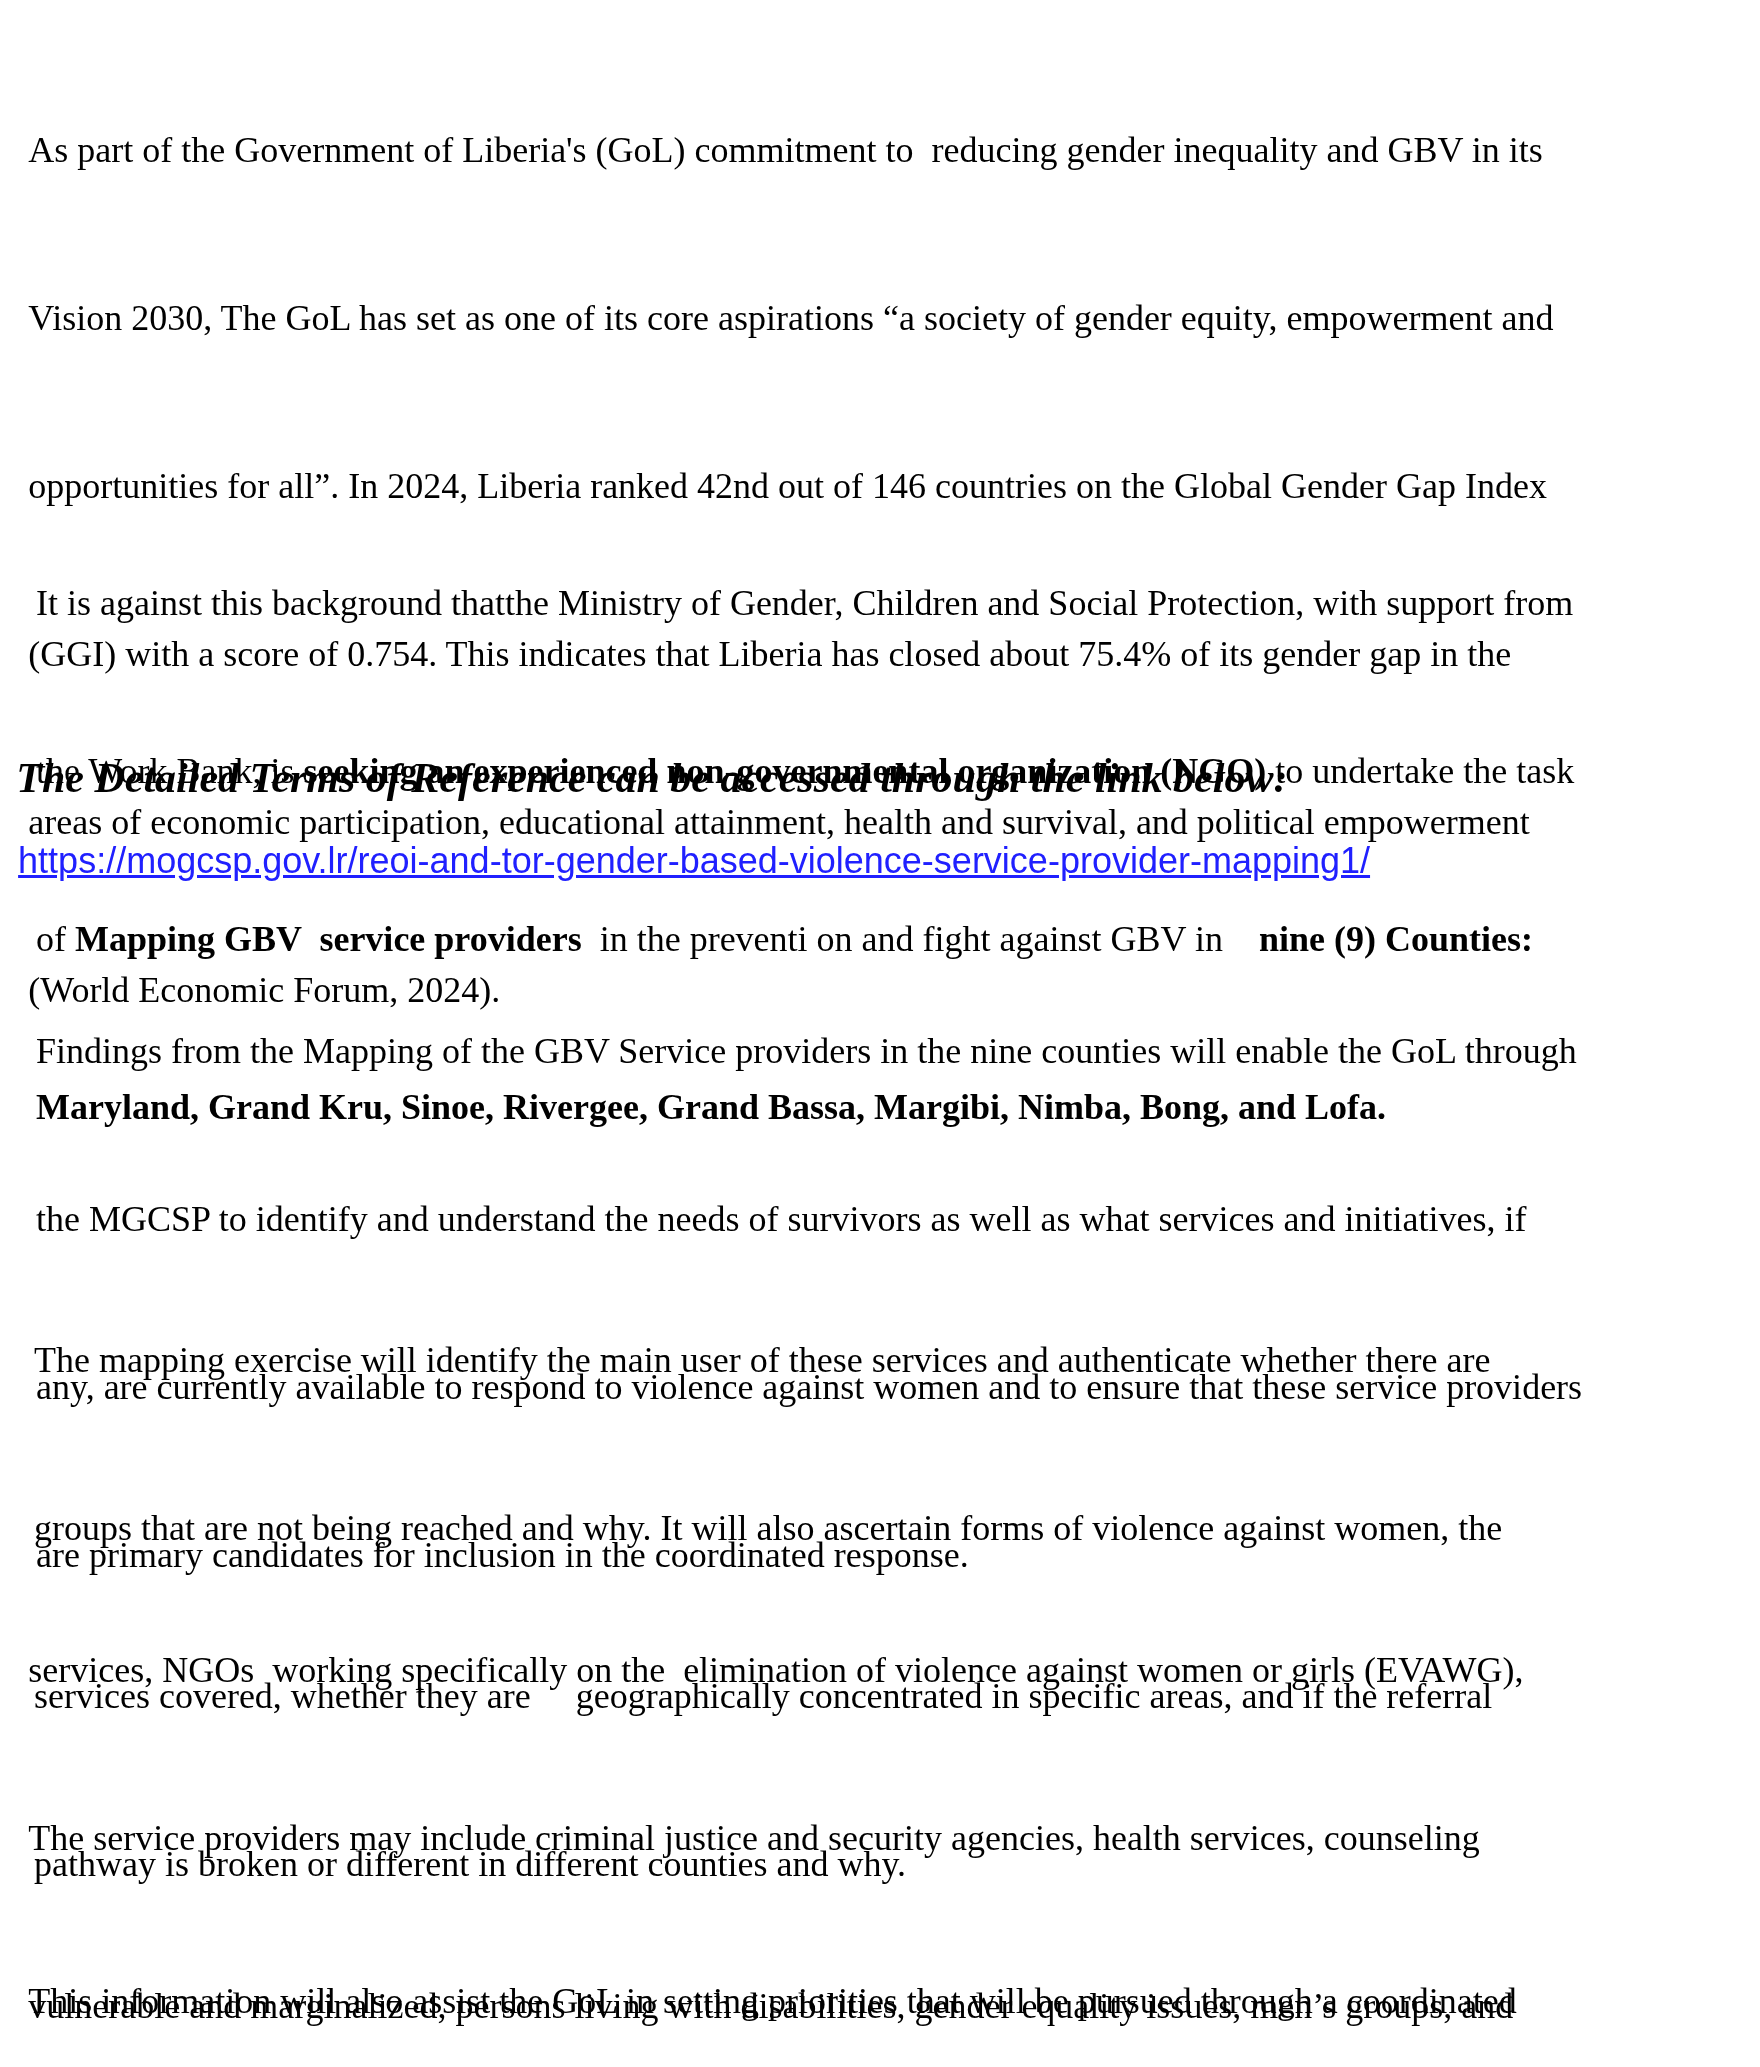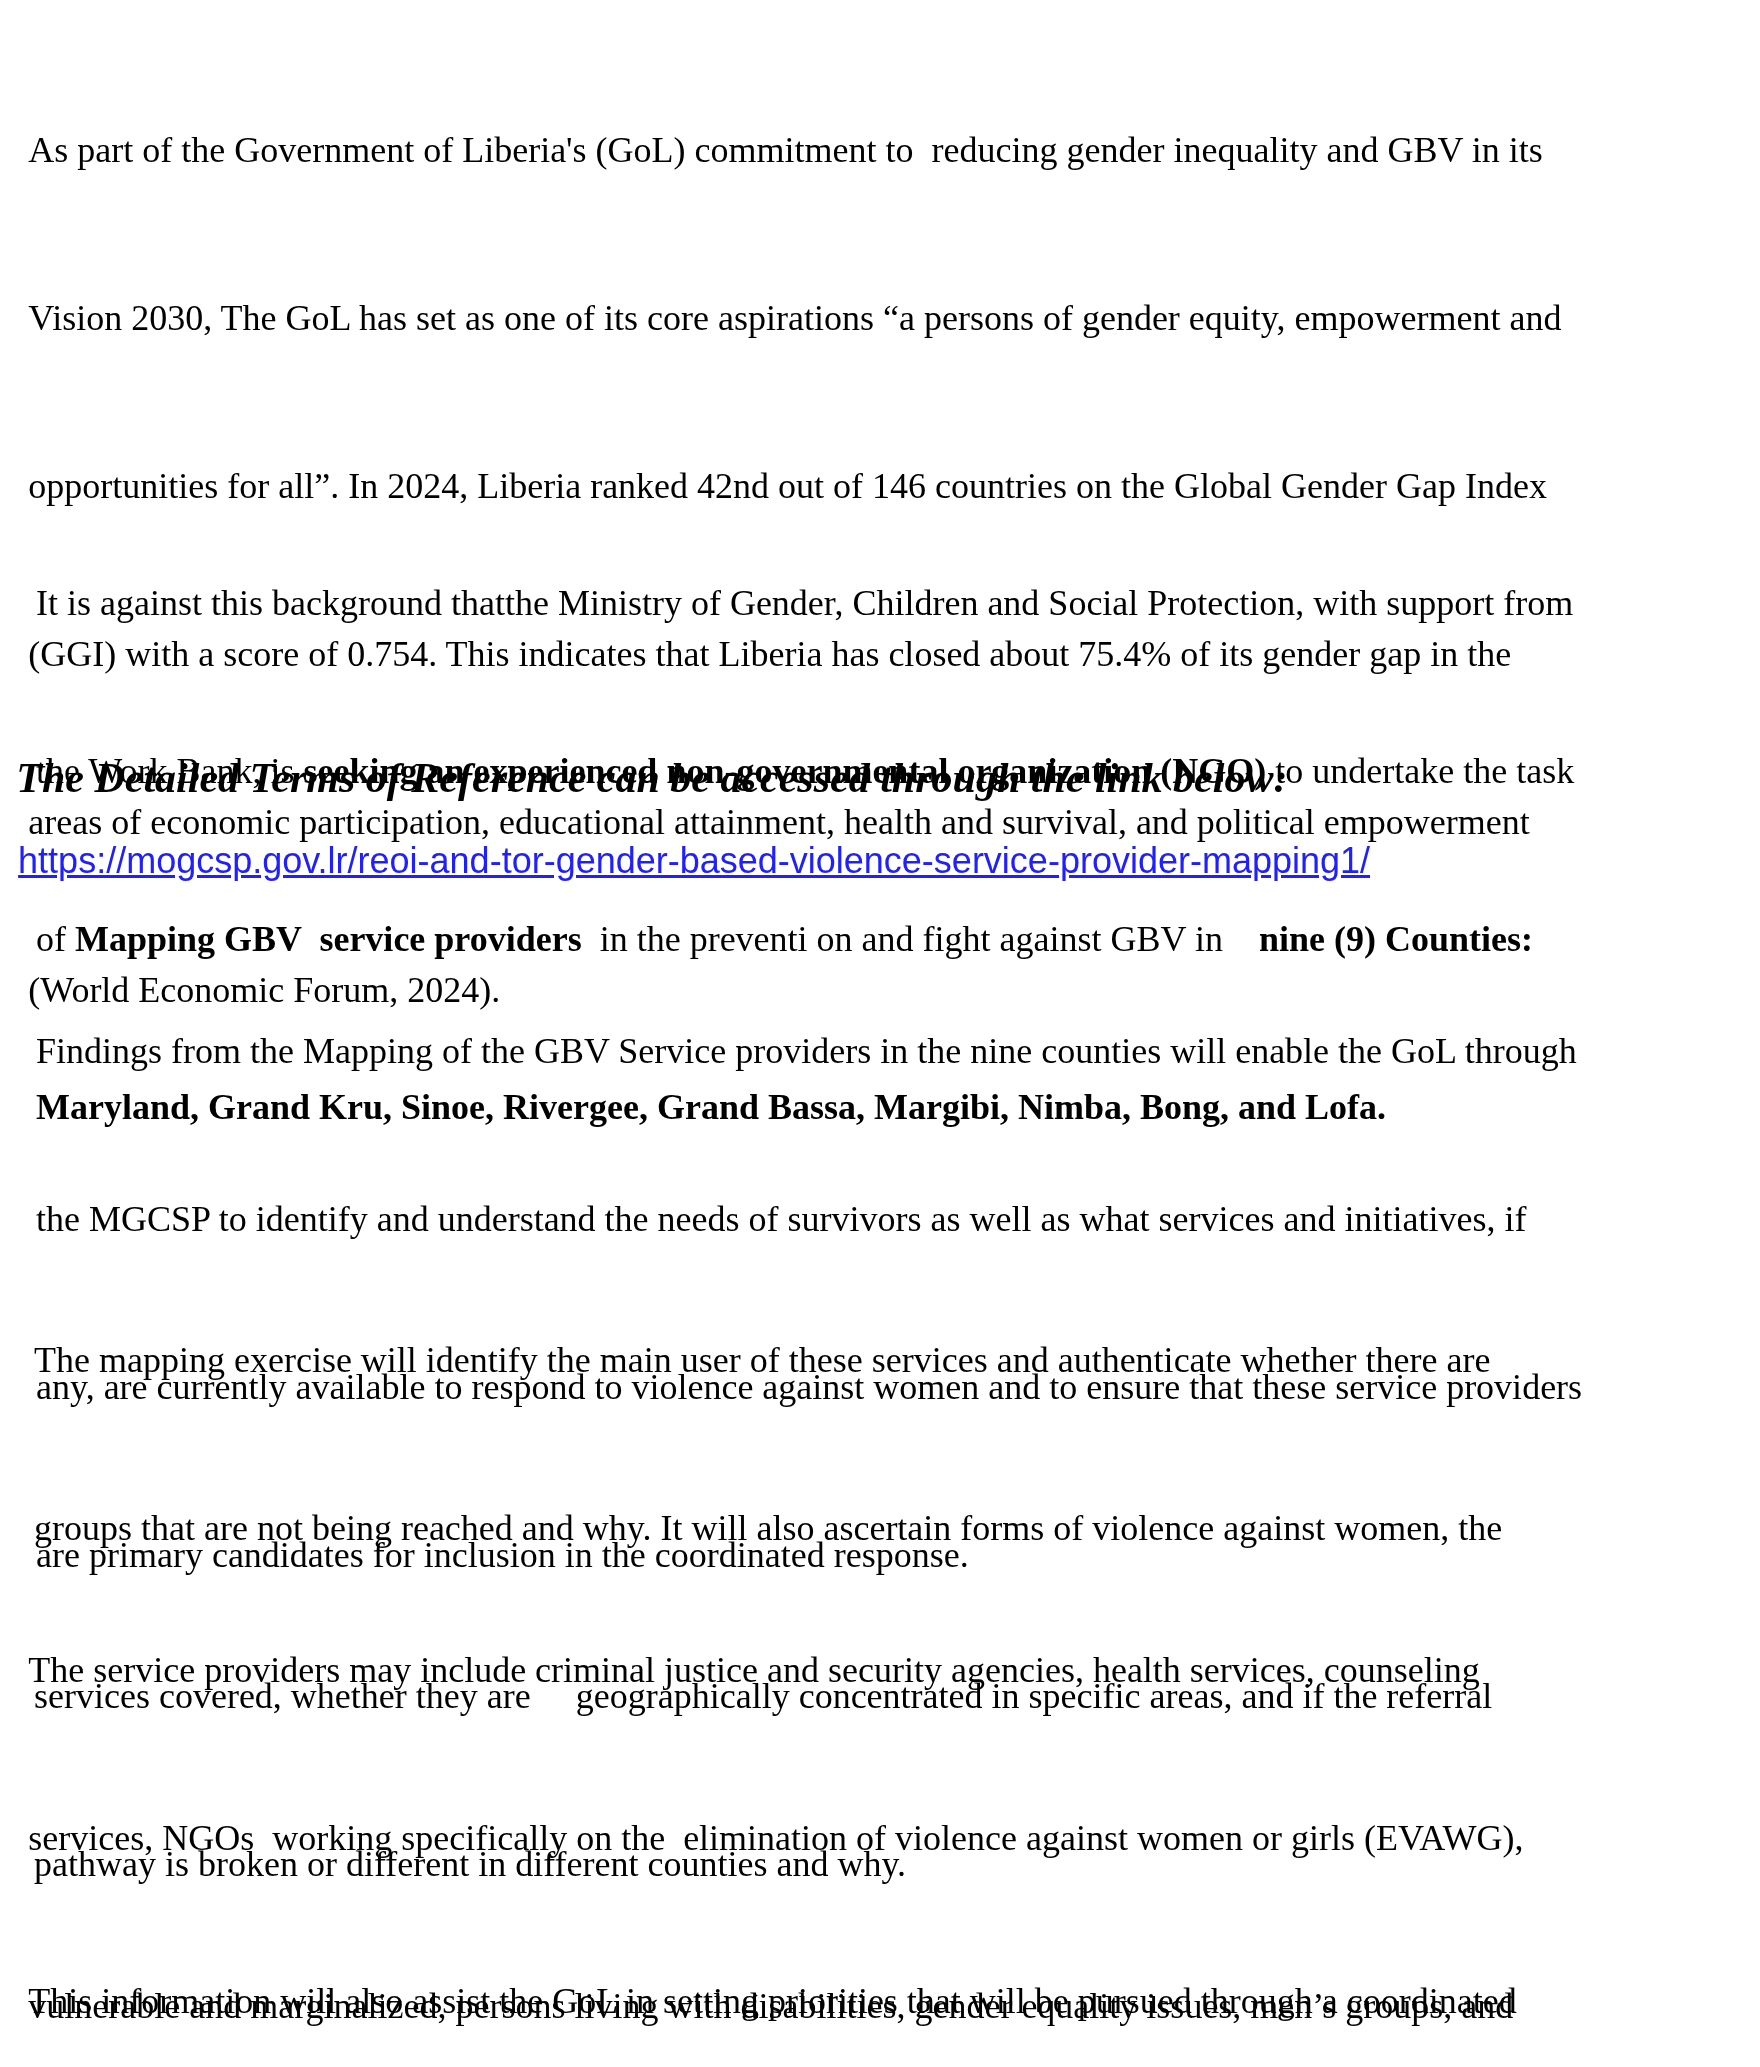--- a/index.html
+++ b/index.html
@@ -43,21 +43,21 @@
     cursor: pointer;
   }
 </style>
 </head>
 <body>
 
 <div class="page">
 
   <section class="block body-text" style="top:10.3px; left:4.3px;">
     <div class="line">As part of the Government of Liberia's (GoL) commitment to  reducing gender inequality and GBV in its</div>
-    <div class="line">Vision 2030, The GoL has set as one of its core aspirations “a persons of gender equity, empowerment and</div>
+    <div class="line">Vision 2030, The GoL has set as one of its core aspirations “a society of gender equity, empowerment and</div>
     <div class="line">opportunities for all”. In 2024, Liberia ranked 42nd out of 146 countries on the Global Gender Gap Index</div>
     <div class="line">(GGI) with a score of 0.754. This indicates that Liberia has closed about 75.4% of its gender gap in the</div>
     <div class="line">areas of economic participation, educational attainment, health and survival, and political empowerment</div>
     <div class="line">(World Economic Forum, 2024).</div>
   </section>
 
   <section class="block body-text" style="top:463px; left:12px;">
     <div class="line"><span>It is against this background thatthe Ministry of Gender, Children and Social Protection, with support from</span></div>
     <div class="line"><span>the Work Bank, is </span><span class="b">seeking an experienced non-governmental organization (NGO)</span><span> to undertake the task</span></div>
     <div class="line"><span>of </span><span class="b">Mapping GBV  service providers</span><span>  in the preventi on and fight against GBV in    </span><span class="b">nine (9) Counties:</span></div>
@@ -78,22 +78,22 @@
   </section>
 
   <section class="block body-text" style="top:1220px; left:10px;">
     <div class="line">The mapping exercise will identify the main user of these services and authenticate whether there are</div>
     <div class="line">groups that are not being reached and why. It will also ascertain forms of violence against women, the</div>
     <div class="line">services covered, whether they are     geographically concentrated in specific areas, and if the referral</div>
     <div class="line">pathway is broken or different in different counties and why.</div>
   </section>
 
   <section class="block body-text" style="top:1530px; left:4.3px;">
+    <div class="line">services, NGOs  working specifically on the  elimination of violence against women or girls (EVAWG),</div>
     <div class="line">The service providers may include criminal justice and security agencies, health services, counseling</div>
-    <div class="line">services, NGOs  working specifically on the  elimination of violence against women or girls (EVAWG),</div>
     <div class="line">vulnerable and marginalized, persons living with disabilities, gender equality issues, men’s groups, and</div>
     
   </section>
 
   <section class="block body-text" style="top:1861px; left:4.3px;">
     <div class="line">This information will also assist the GoL in setting priorities that will be pursued through a coordinated</div>
     
     
     
   </section>

